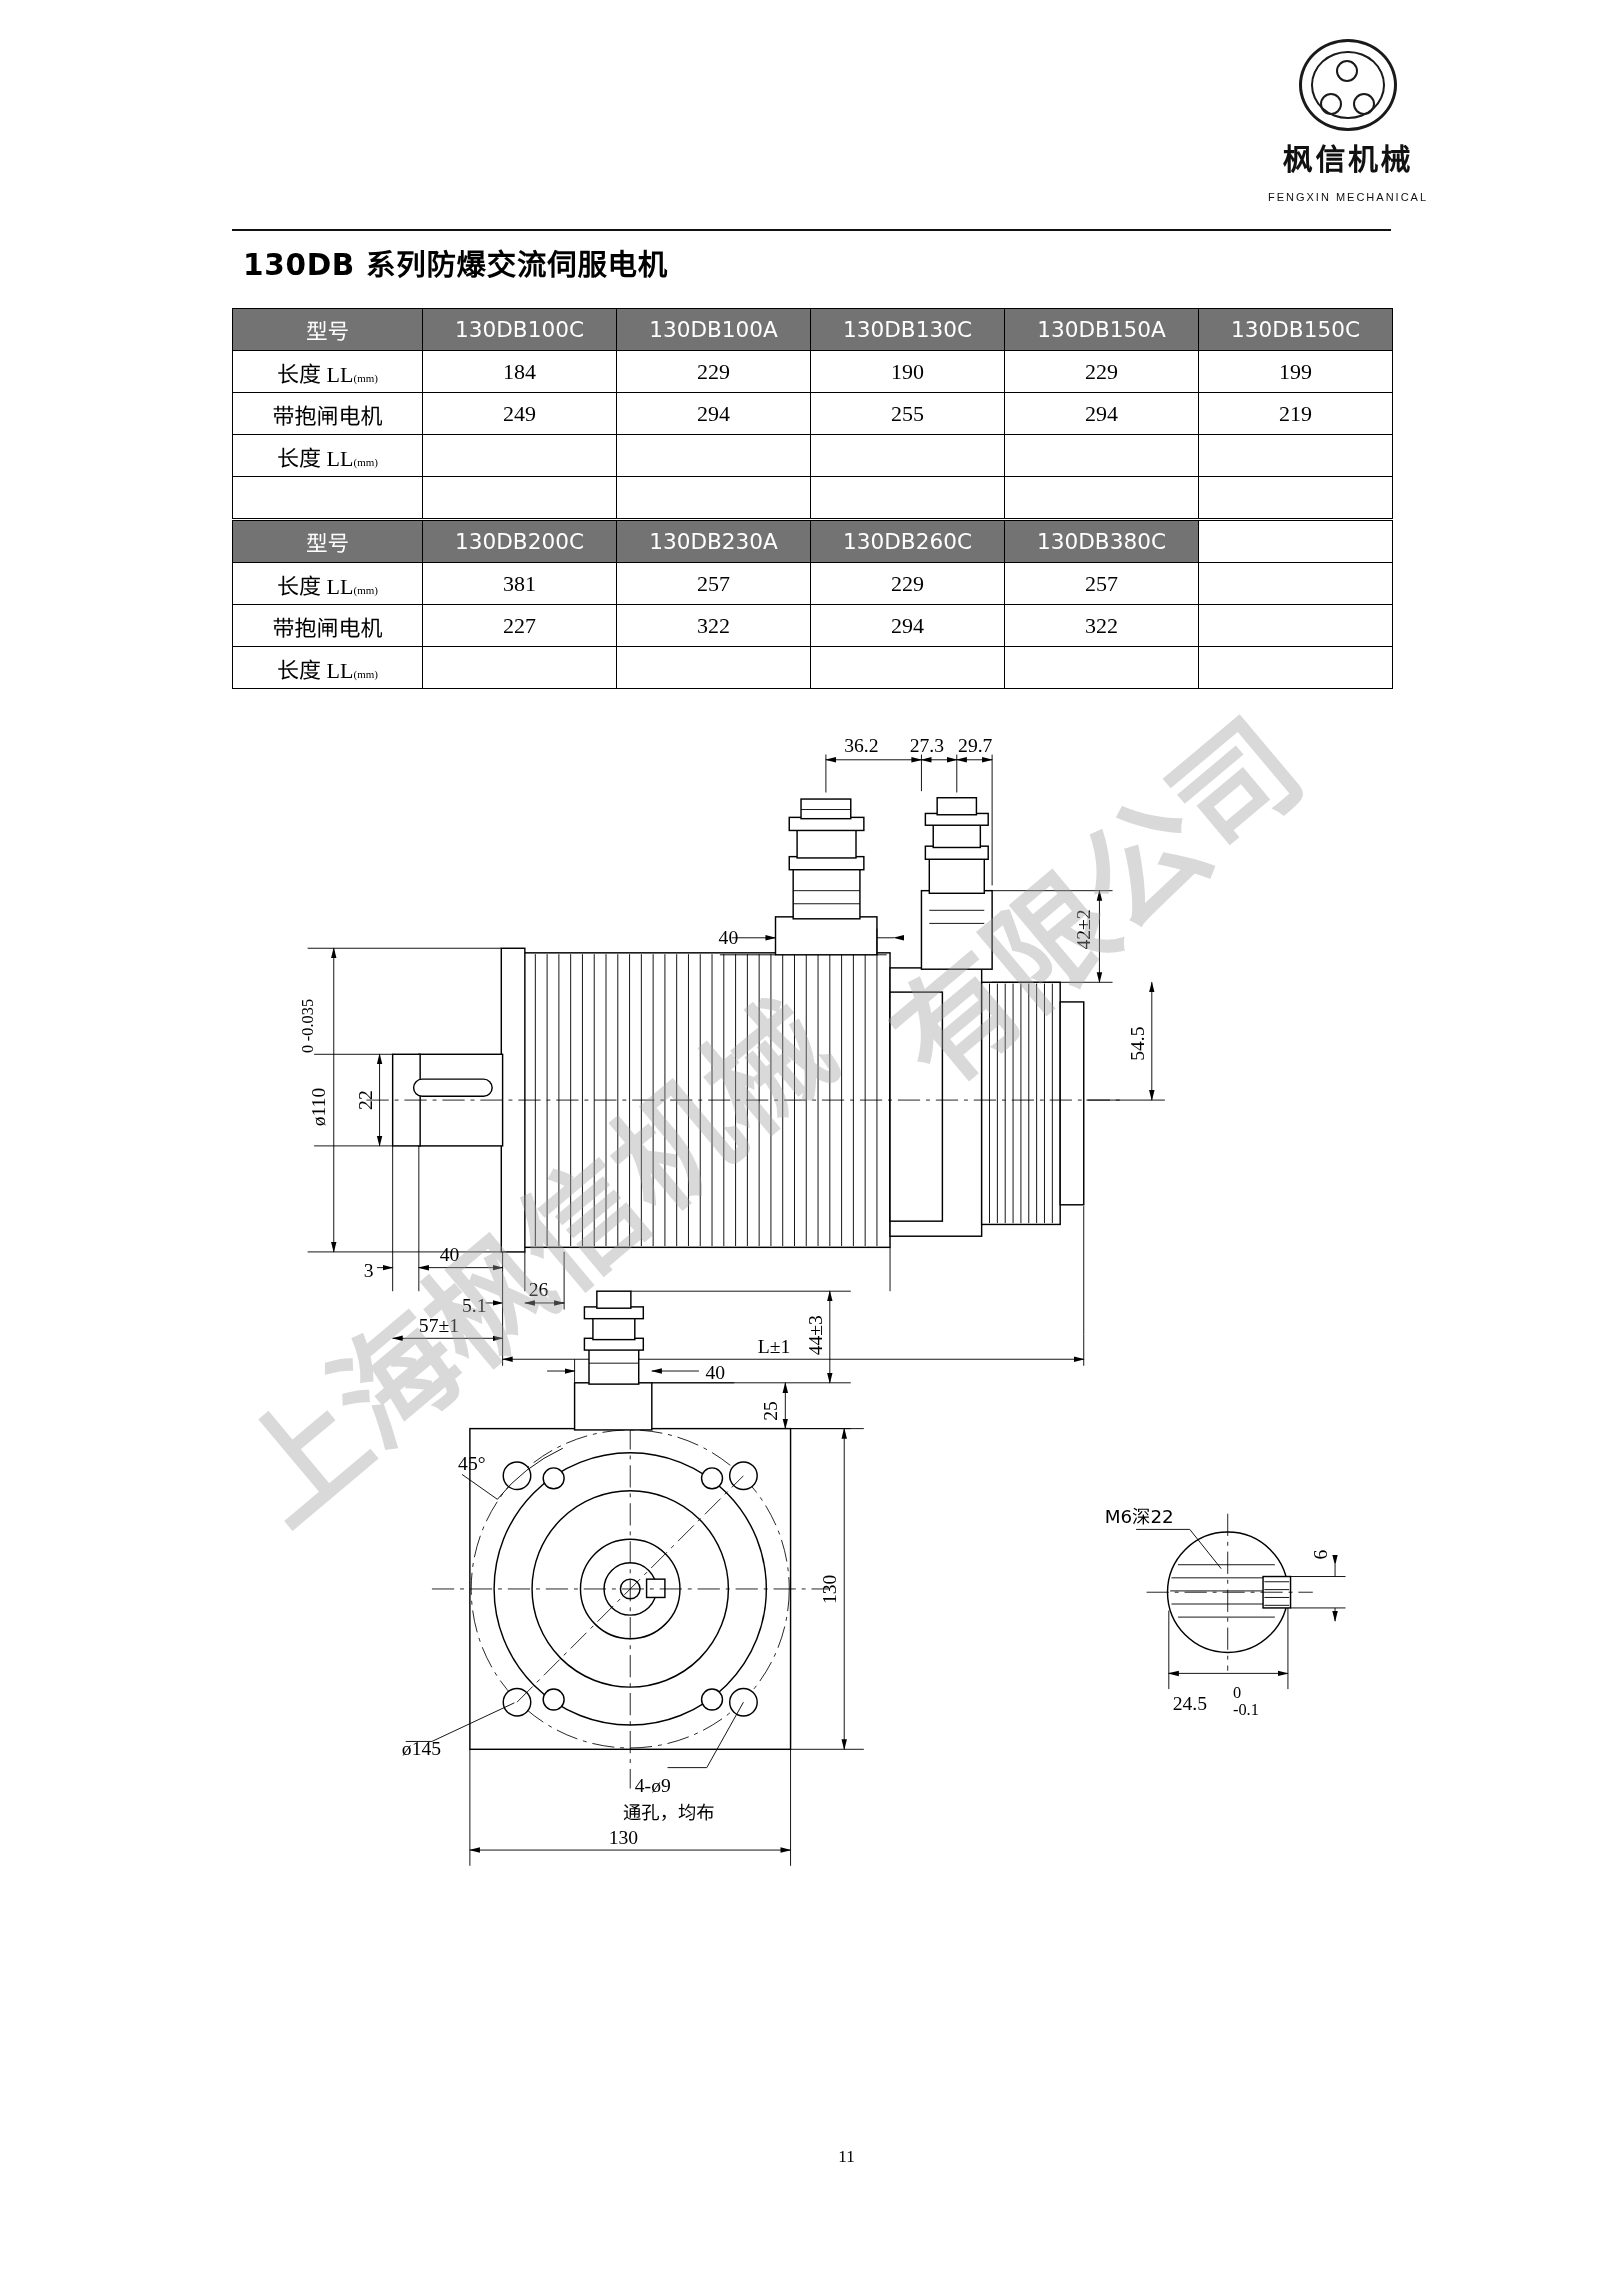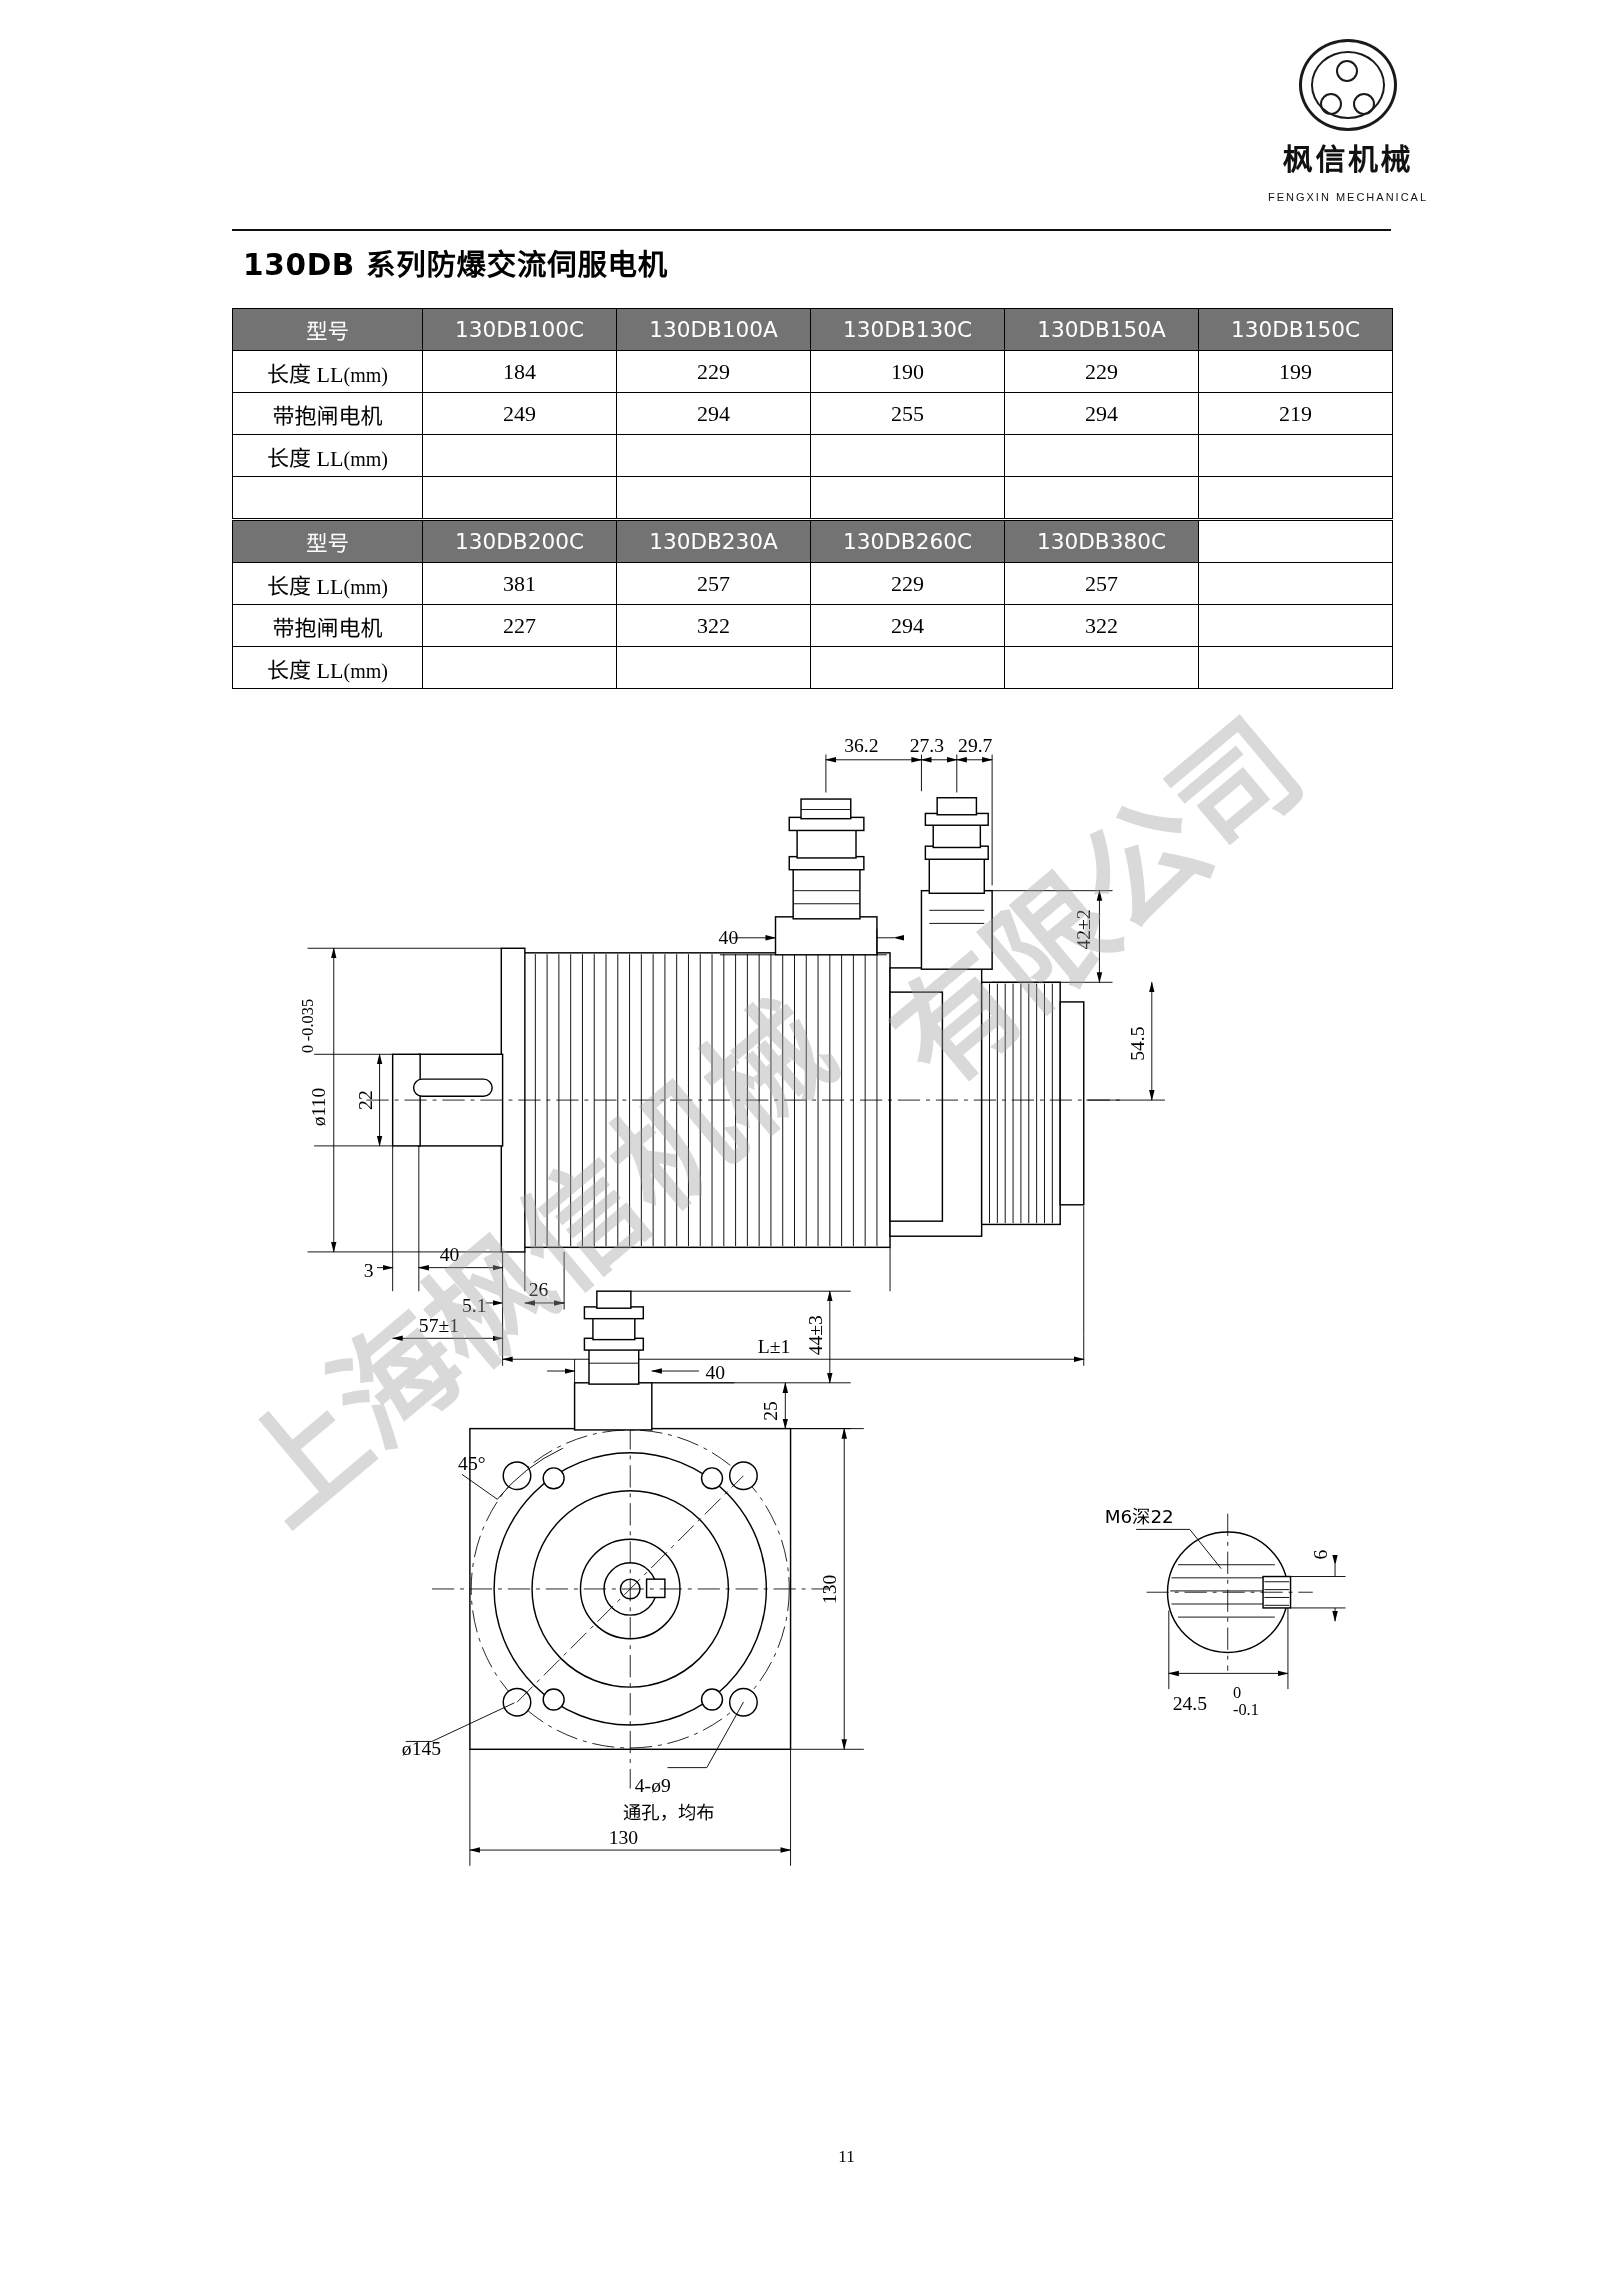--- a/index.html
+++ b/index.html
@@ -113,21 +113,21 @@
     color: #ffffff;
     font-weight: normal;
     font-family: "DejaVu Sans", sans-serif;
     font-size: 21.6px;
   }
   td.label, th.label-cn {
     font-family: "DejaVu Sans", sans-serif;
     font-size: 20px;
   }
   .sub {
-    font-size: 20px;
+    font-size: 11px;
   }
   .blank-row td {
     height: 37px;
     border-left: 1.3px solid #000;
     border-right: 1.3px solid #000;
     border-top: 1.3px solid #000;
     border-bottom: 1.3px solid #000;
   }
 
   #table1 { left: 232px; top: 308px; width: 1159px; }

